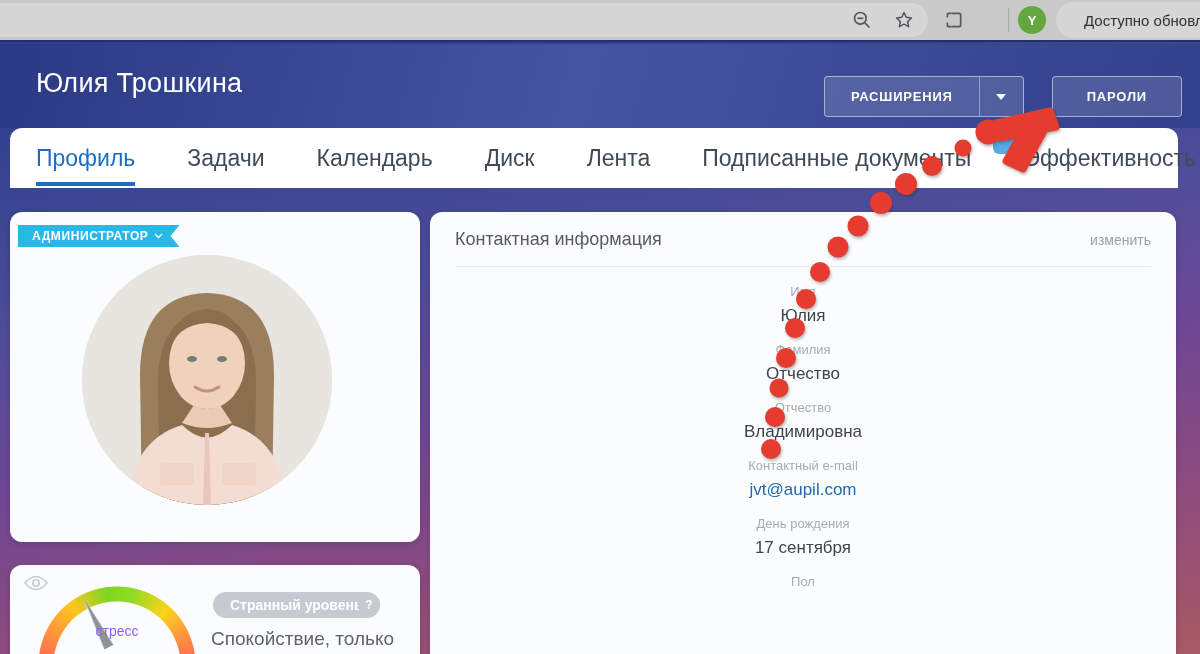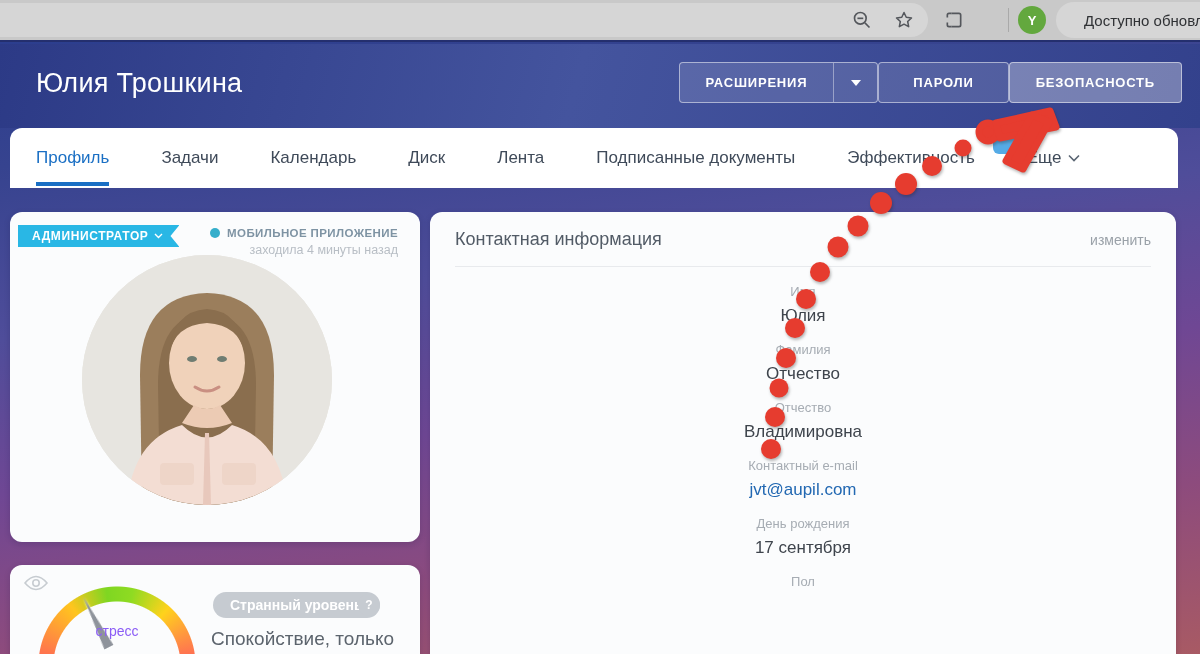--- a/index.html
+++ b/index.html
@@ -15,32 +15,32 @@
   .chrome-divider { position:absolute; left:1008px; top:8px; width:1px; height:24px; background:#a9a9a9; }
   .profile-avatar-chip { position:absolute; left:1018px; top:6px; width:28px; height:28px; border-radius:50%; background:#63a83e; color:#fff; font-size:13px; font-weight:bold; display:flex; align-items:center; justify-content:center; }
   .update-chip { position:absolute; left:1056px; top:2px; width:200px; height:36px; background:#d6d6d6; border-radius:18px; display:flex; align-items:center; padding-left:28px; font-size:15px; color:#2f3134; white-space:nowrap; overflow:hidden; }
 
   
   .page { position:absolute; left:0; top:40px; width:1200px; height:614px; background:linear-gradient(172deg,#2c3e8e 0%,#36438f 16%,#4f4d9a 38%,#6f4794 58%,#8d4b7d 78%,#a85a64 100%); border-top:2px solid #242f6e; }
 
   
   .hero { position:absolute; left:0; top:2px; width:1200px; height:84px; background:linear-gradient(105deg,#2c3a86 0%,#44549e 48%,#33418c 100%); }
   .user-name { position:absolute; left:36px; top:24px; color:#fff; font-size:27px; font-weight:300; letter-spacing:.3px; }
-  .hero-buttons { position:absolute; right:18px; top:18px; display:flex; gap:0; }
+  .hero-buttons { position:absolute; right:18px; top:32px; display:flex; gap:28px; }
   .hbtn { height:41px; border:1px solid rgba(255,255,255,.5); border-radius:4px; background:rgba(255,255,255,.13); color:#fff; font-size:13px; font-weight:bold; letter-spacing:.8px; display:flex; align-items:center; justify-content:center; cursor:pointer; }
   .hbtn.split { padding:0; }
   .hbtn.split .main { padding:0 26px; }
   .hbtn.split .caret-part { width:44px; height:100%; display:flex; align-items:center; justify-content:center; border-left:1px solid rgba(255,255,255,.4); }
   .caret-down { width:0; height:0; border-left:5px solid transparent; border-right:5px solid transparent; border-top:6px solid #fff; }
   .hbtn.plain { padding:0 34px; }
   .hbtn.light { background:rgba(255,255,255,.32); padding:0 26px; }
 
   
   .navbar { position:absolute; left:10px; top:86px; width:1168px; height:60px; background:#fff; border-radius:12px 12px 0 0; display:flex; align-items:center; padding:0 26px; gap:52px; z-index:1; }
-  .tab { font-size:17px; color:#3f4a59; white-space:nowrap; position:relative; cursor:pointer; height:56px; display:flex; align-items:center; gap:7px; }
+  .tab { font-size:23px; color:#3f4a59; white-space:nowrap; position:relative; cursor:pointer; height:56px; display:flex; align-items:center; gap:7px; }
   .tab.active { color:#1a6fc4; }
   .tab.active::after { content:""; position:absolute; left:0; bottom:0; width:100%; height:4px; background:#1a6fc4; }
   .chev { width:12px; height:8px; }
 
   
   .efficiency-badge { position:absolute; left:993px; top:86px; width:30px; height:26px; background:#55abe6; border-radius:6px; z-index:2; }
 
   
   .card { position:absolute; background:#fbfcfd; border-radius:12px; box-shadow:0 2px 6px rgba(20,20,60,.18); }
   .profile-card { left:10px; top:170px; width:410px; height:330px; }
@@ -116,23 +116,20 @@
     <div class="hero-buttons">
       <div class="hbtn split">
         <span class="main">РАСШИРЕНИЯ</span>
         <span class="caret-part">
             <span class="caret-down"></span>
           </span>
       </div>
       <div class="hbtn plain">
         <span>ПАРОЛИ</span>
       </div>
-      <div class="hbtn light">
-        <span>БЕЗОПАСНОСТЬ</span>
-      </div>
     </div>
   </div>
 
   <div class="navbar">
     <div class="tab active">
         <span>Профиль</span>
       </div>
     <div class="tab">
         <span>Задачи</span>
       </div>
@@ -159,27 +156,20 @@
     </div>
   </div>
   <div class="efficiency-badge"></div>
 
   <div class="card profile-card">
     <div class="role-badge">
       <span>АДМИНИСТРАТОР</span>
       <svg class="role-chev" viewBox="0 0 9 6" fill="none" stroke="#fff" stroke-width="1.4">
           <polyline points="1,1 4.5,4.5 8,1"></polyline>
         </svg>
-    </div>
-    <div class="presence">
-      <div class="presence-title">
-        <span class="presence-dot"></span>
-        <span>МОБИЛЬНОЕ ПРИЛОЖЕНИЕ</span>
-      </div>
-      <div class="presence-sub">заходила 4 минуты назад</div>
     </div>
     <div class="avatar-wrap">
       <svg viewBox="0 0 250 250" width="250" height="250">
         <rect width="250" height="250" fill="#e7e5e0"></rect>
         <path d="M60 250 L58 120 Q58 40 125 38 Q192 40 192 120 L190 250 Z" fill="#9b7e5c"></path>
         <path d="M78 250 L76 130 Q76 60 125 58 Q174 60 174 130 L172 250 Z" fill="#8a6e4e"></path>
         <ellipse cx="125" cy="108" rx="38" ry="46" fill="#f0d2ba"></ellipse>
         <path d="M87 100 Q90 56 125 54 Q160 56 163 100 Q158 70 125 68 Q92 70 87 100Z" fill="#8a6e4e"></path>
         <ellipse cx="110" cy="104" rx="5" ry="3" fill="#6f7d72"></ellipse>
         <ellipse cx="140" cy="104" rx="5" ry="3" fill="#6f7d72"></ellipse>

